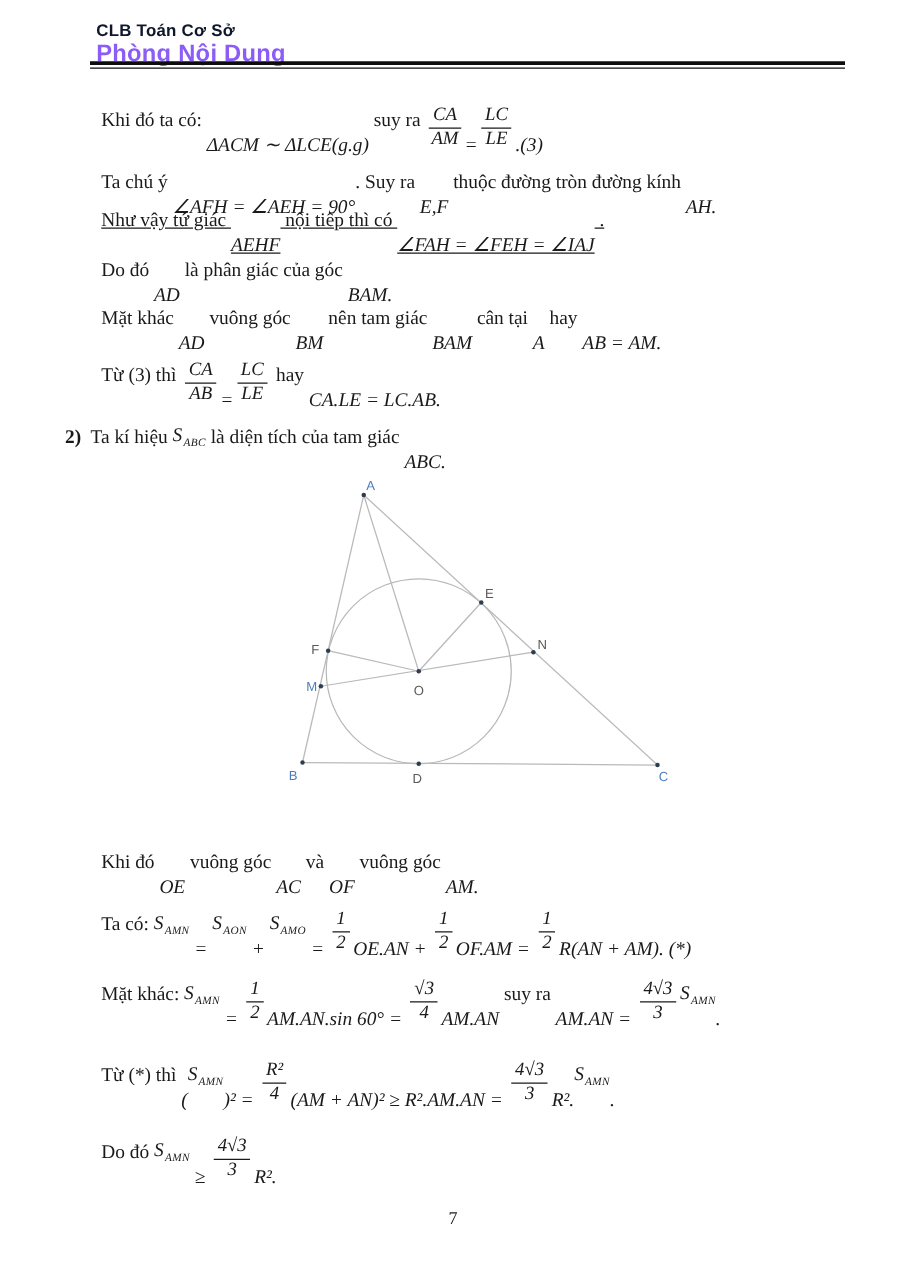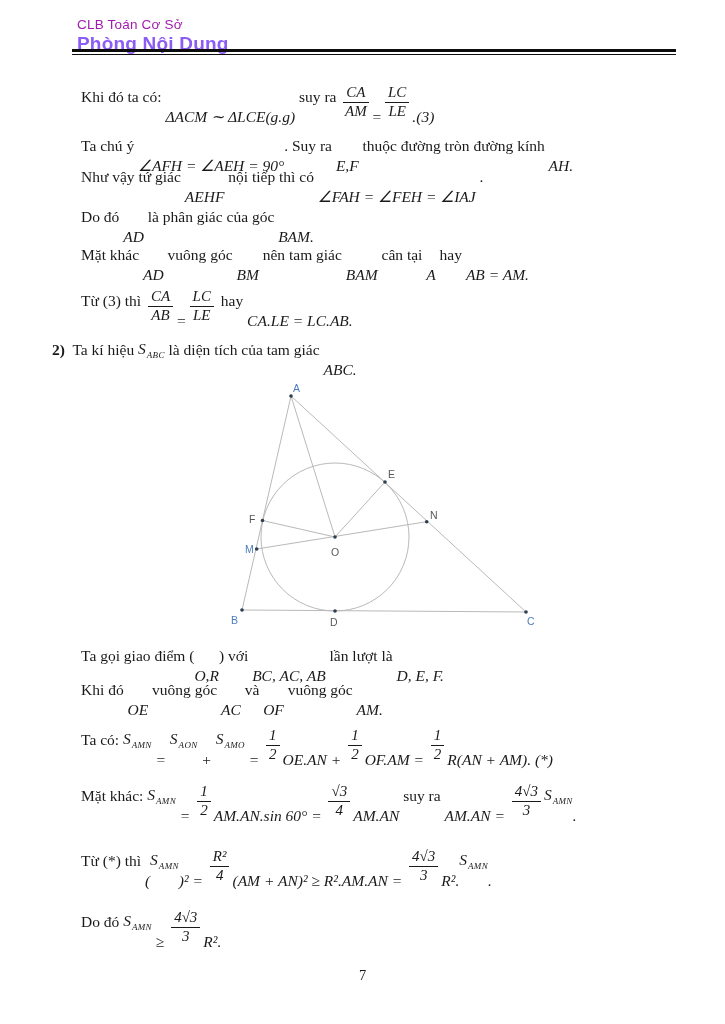--- a/index.html
+++ b/index.html
@@ -4,22 +4,22 @@
 <style>
   html,body{margin:0;padding:0;background:#888;}
   .page{
     position:relative;width:725px;height:1024px;background:#ffffff;
     font-family:"Liberation Serif", serif;color:#1a1a1a;overflow:hidden;
     margin:0 auto;
   }
   
   .hdr-org{
     position:absolute;left:77px;top:17px;
-    font-family:"Liberation Sans", sans-serif;font-weight:normal;font-size:13.5px;
-    color:#a21caf;letter-spacing:.2px;
+    font-family:"Liberation Sans", sans-serif;font-weight:bold;font-size:13.5px;
+    color:#0f172a;letter-spacing:.2px;
   }
   .hdr-dept{
     position:absolute;left:77px;top:33px;
     font-family:"Liberation Sans", sans-serif;font-weight:bold;font-size:19px;
     color:#8b5cf6;letter-spacing:.2px;
   }
   .hdr-rule{position:absolute;left:72px;top:49px;width:604px;}
   .hdr-rule .thick{height:3px;background:#0d0d0d;}
   .hdr-rule .thin{height:1px;background:#0d0d0d;margin-top:1.5px;}
   
@@ -53,21 +53,21 @@
 
   <div class="hdr-org">CLB Toán Cơ Sở</div>
   <div class="hdr-dept">Phòng Nội Dung</div>
   <div class="hdr-rule">
     <div class="thick"></div>
     <div class="thin"></div>
   </div>
 
   <div class="para" style="top:73px;height:48px;"><span class="rm">Khi đó ta có: </span><span class="it">ΔACM ∼ ΔLCE(g.g)</span><span class="rm"> suy ra </span><span class="frac"><span class="num">CA</span><span class="den">AM</span></span><span class="it">=</span><span class="frac"><span class="num">LC</span><span class="den">LE</span></span><span class="it">.(3)</span></div>
   <div class="para" style="top:136px;height:20px;"><span class="rm">Ta chú ý </span><span class="it">∠AFH = ∠AEH = 90°</span><span class="rm">. Suy ra </span><span class="it">E,F</span><span class="rm"> thuộc đường tròn đường kính </span><span class="it">AH.</span></div>
-  <div class="para" style="top:167px;height:20px;"><span class="rm">Như vậy tứ giác </span><span class="it">AEHF</span><span class="rm"> nội tiếp thì có </span><span class="it">∠FAH = ∠FEH = ∠IAJ</span><span class="rm"> .</span></div>
+  <div class="para" style="top:167px;height:20px;text-decoration:underline;"><span class="rm">Như vậy tứ giác </span><span class="it">AEHF</span><span class="rm"> nội tiếp thì có </span><span class="it">∠FAH = ∠FEH = ∠IAJ</span><span class="rm"> .</span></div>
   <div class="para" style="top:207px;height:20px;"><span class="rm">Do đó </span><span class="it">AD</span><span class="rm"> là phân giác của góc </span><span class="it">BAM.</span></div>
   <div class="para" style="top:245px;height:20px;"><span class="rm">Mặt khác </span><span class="it">AD</span><span class="rm"> vuông góc </span><span class="it">BM</span><span class="rm"> nên tam giác </span><span class="it">BAM</span><span class="rm"> cân tại </span><span class="it">A</span><span class="rm"> hay </span><span class="it">AB = AM.</span></div>
   <div class="para" style="top:279px;height:44px;"><span class="rm">Từ (3) thì </span><span class="frac"><span class="num">CA</span><span class="den">AB</span></span><span class="it">=</span><span class="frac"><span class="num">LC</span><span class="den">LE</span></span><span class="rm"> hay </span><span class="it">CA.LE = LC.AB.</span></div>
   <div class="para" style="top:340px;height:20px;left:52px;"><span class="bo">2)</span><span class="rm">  Ta kí hiệu </span><span class="ssub"><span>S</span><span class="sub">ABC</span></span><span class="rm"> là diện tích của tam giác </span><span class="it">ABC.</span></div>
 
   <svg class="figure" viewBox="200 375 360 255">
     <g stroke="#b9b9b9" stroke-width="1" fill="none">
       <line x1="291" y1="396" x2="242" y2="610"></line>
       <line x1="242" y1="610" x2="526" y2="612"></line>
       <line x1="526" y1="612" x2="291" y2="396"></line>
@@ -92,21 +92,20 @@
     <text x="231" y="624" class="lbl-blue">B</text>
     <text x="527" y="625" class="lbl-blue">C</text>
     <text x="330" y="626" class="lbl-gray">D</text>
     <text x="388" y="478" class="lbl-gray">E</text>
     <text x="249" y="523" class="lbl-gray">F</text>
     <text x="245" y="553" class="lbl-blue">M</text>
     <text x="430" y="519" class="lbl-gray">N</text>
     <text x="331" y="556" class="lbl-gray">O</text>
   </svg>
 
-  <div class="para" style="top:646px;height:20px;"><span class="rm">Ta gọi giao điểm (</span><span class="it">O,R</span><span class="rm">) với </span><span class="it">BC, AC, AB</span><span class="rm"> lần lượt là </span><span class="it">D, E, F.</span></div>
   <div class="para" style="top:680px;height:20px;"><span class="rm">Khi đó </span><span class="it">OE</span><span class="rm"> vuông góc </span><span class="it">AC</span><span class="rm"> và </span><span class="it">OF</span><span class="rm"> vuông góc </span><span class="it">AM.</span></div>
   <div class="para" style="top:718px;height:44px;"><span class="rm">Ta có: </span><span class="ssub"><span>S</span><span class="sub">AMN</span></span><span class="it"> = </span><span class="ssub"><span>S</span><span class="sub">AON</span></span><span class="it"> + </span><span class="ssub"><span>S</span><span class="sub">AMO</span></span><span class="it"> = </span><span class="frac"><span class="num">1</span><span class="den">2</span></span><span class="it">OE.AN + </span><span class="frac"><span class="num">1</span><span class="den">2</span></span><span class="it">OF.AM = </span><span class="frac"><span class="num">1</span><span class="den">2</span></span><span class="it">R(AN + AM). (*)</span></div>
   <div class="para" style="top:770px;height:52px;"><span class="rm">Mặt khác: </span><span class="ssub"><span>S</span><span class="sub">AMN</span></span><span class="it"> = </span><span class="frac"><span class="num">1</span><span class="den">2</span></span><span class="it">AM.AN.sin 60° = </span><span class="frac"><span class="num">√3</span><span class="den">4</span></span><span class="it">AM.AN</span><span class="rm"> suy ra </span><span class="it">AM.AN = </span><span class="frac"><span class="num">4√3</span><span class="den">3</span></span><span class="ssub"><span>S</span><span class="sub">AMN</span></span><span class="it">.</span></div>
   <div class="para" style="top:835px;height:52px;"><span class="rm">Từ (*) thì </span><span class="it">(</span><span class="ssub"><span>S</span><span class="sub">AMN</span></span><span class="it">)² = </span><span class="frac"><span class="num">R²</span><span class="den">4</span></span><span class="it">(AM + AN)² ≥ R².AM.AN = </span><span class="frac"><span class="num">4√3</span><span class="den">3</span></span><span class="it">R².</span><span class="ssub"><span>S</span><span class="sub">AMN</span></span><span class="it">.</span></div>
   <div class="para" style="top:896px;height:52px;"><span class="rm">Do đó </span><span class="ssub"><span>S</span><span class="sub">AMN</span></span><span class="it"> ≥ </span><span class="frac"><span class="num">4√3</span><span class="den">3</span></span><span class="it">R².</span></div>
 
   <div class="page-num">7</div>
 </div>
 
 </body></html>

